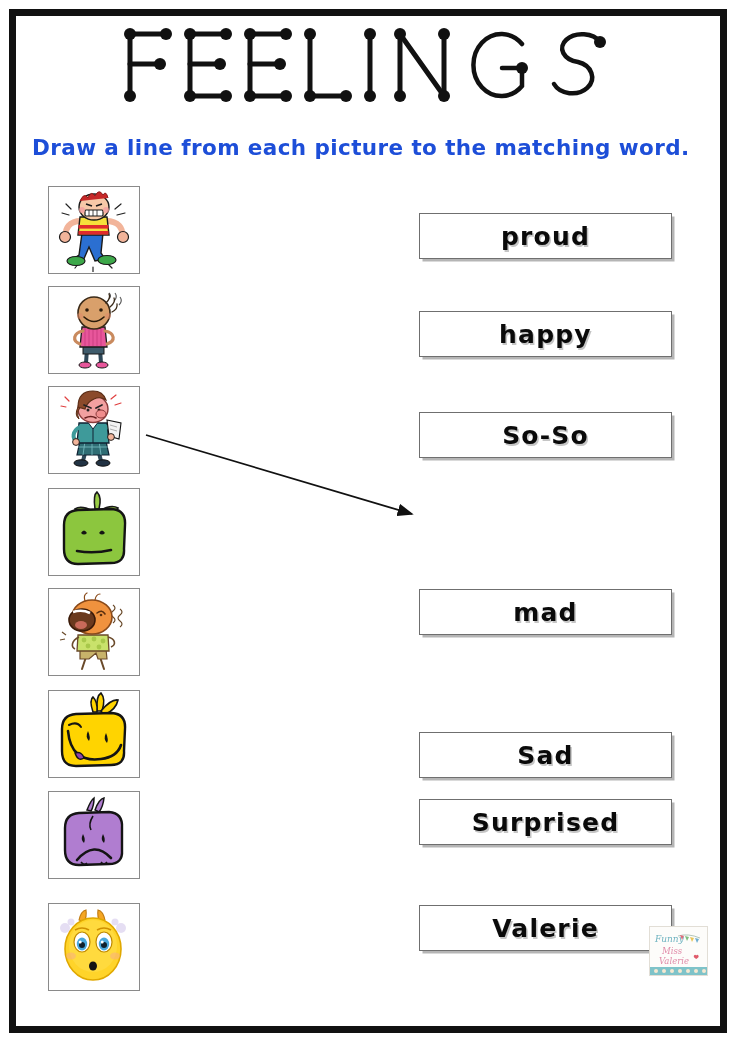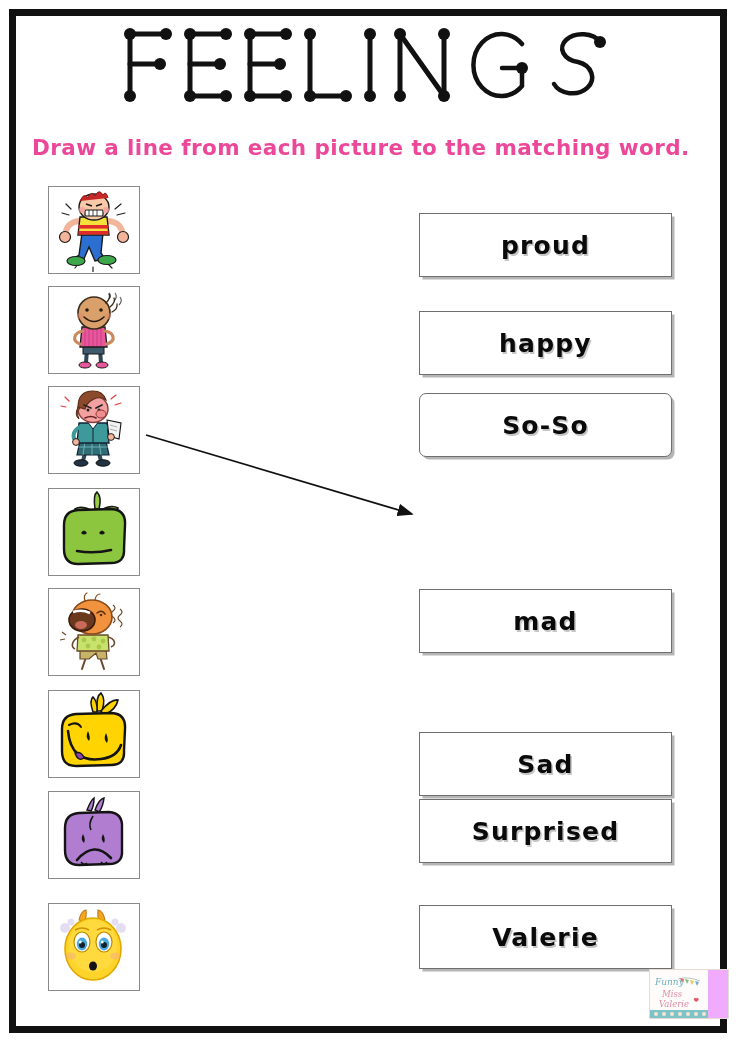--- a/index.html
+++ b/index.html
@@ -36,41 +36,41 @@
 
   
   .instruction {
     position: absolute;
     left: 32px; top: 135px;
     width: 680px;
     font-family: "DejaVu Sans", sans-serif;
     font-size: 21.5px;
     font-weight: 600;
     letter-spacing: 0.4px;
-    color: #ec4899;
+    color: #1d4ed8;
     white-space: nowrap;
   }
 
   
   .pic-card {
     position: absolute;
     width: 92px;
     height: 88px;
     background: #ffffff;
     border: 1.6px solid #8a8a8a;
     overflow: hidden;
   }
   .pic-card svg { display: block; }
 
   
   .word-box {
     position: absolute;
     left: 419px;
     width: 253px;
-    height: 64px;
+    height: 46px;
     background: #ffffff;
     border: 1.6px solid #6f6f6f;
     box-shadow: 3px 3px 0 -0.5px rgba(120,120,120,0.55);
     display: flex;
     align-items: center;
     justify-content: center;
   }
   .word-text {
     font-family: "DejaVu Sans", sans-serif;
     font-size: 25px;
@@ -84,22 +84,22 @@
   .answer-line {
     position: absolute;
     left: 0; top: 0;
     width: 736px; height: 1042px;
     pointer-events: none;
   }
 
   
   .logo {
     position: absolute;
-    left: 649px; top: 969px;
-    width: 80px; height: 50px;
+    left: 649px; top: 926px;
+    width: 59px; height: 50px;
     background: #f0abfc;
     border: 1px solid #e2ded6;
     overflow: hidden;
   }
 </style>
 </head>
 <body>
 
 <div class="page">
   <div class="frame"></div>
@@ -428,21 +428,21 @@
       <ellipse cx="66" cy="52" rx="5" ry="3.5" fill="#F8A98A" opacity="0.5"></ellipse>
     </svg>
   </div>
 
   <div class="word-box" style="top:213px;">
     <span class="word-text">proud</span>
   </div>
   <div class="word-box" style="top:311px;">
     <span class="word-text">happy</span>
   </div>
-  <div class="word-box" style="top:393px;border-radius:7px;">
+  <div class="word-box" style="top:412px;">
     <span class="word-text">So-So</span>
   </div>
   <div class="word-box" style="top:589px;">
     <span class="word-text">mad</span>
   </div>
   <div class="word-box" style="top:732px;">
     <span class="word-text">Sad</span>
   </div>
   <div class="word-box" style="top:799px;">
     <span class="word-text">Surprised</span>

